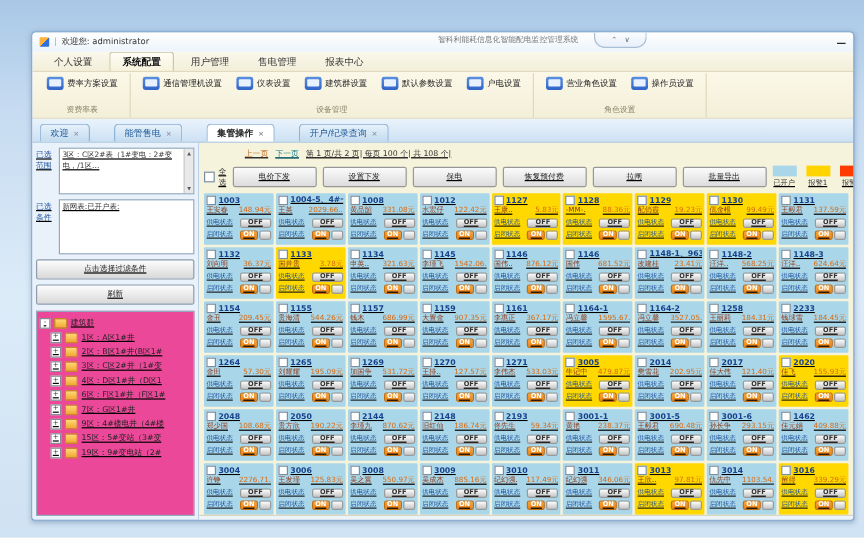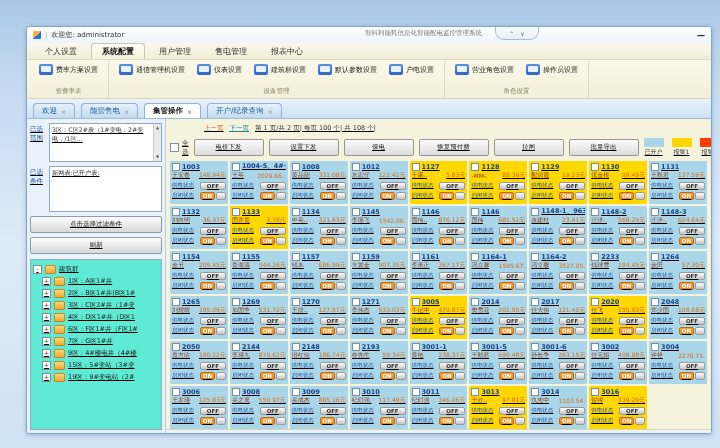--- a/index.html
+++ b/index.html
@@ -35,38 +35,38 @@
   .ribbon{height:37px;flex:0 0 37px;background:linear-gradient(#fbf8e8,#f3efd8);display:flex;
     border-bottom:1px solid #d9d4b6;padding:1px 2px 0;}
   .rgroup{display:flex;flex-direction:column;border-right:1px solid #ded9bd;padding:1px 8px 0;}
   .rbuttons{flex:1;display:flex;align-items:flex-start;gap:8px;}
   .rbtn{display:flex;align-items:center;gap:3px;font-size:7px;color:#222;padding:2px 2px;white-space:nowrap;}
   .ricon{width:14px;height:11px;background:linear-gradient(#5a8fe0,#2f64c8);border-radius:2px;position:relative;flex:0 0 14px;}
   .ricon::after{content:"";position:absolute;left:2px;right:2px;top:2px;bottom:3px;background:#e8f1ff;border-radius:1px;}
   .rcaption{font-size:6.5px;color:#8a8468;text-align:center;padding:0 0 2px;}
   
   .doctabs{height:17px;flex:0 0 17px;background:linear-gradient(#eaf3fc,#cde1f3);display:flex;align-items:flex-end;
-    gap:6px;padding:2px 6px 0;border-bottom:1px solid #9cbcd9;}
+    gap:20px;padding:2px 6px 0;border-bottom:1px solid #9cbcd9;}
   .dtab{display:flex;align-items:center;gap:4px;padding:2px 8px;font-size:7.5px;color:#1c5796;
     background:linear-gradient(#e6f1fb,#c3dbef);border:1px solid #8fb3d6;border-bottom:none;border-radius:4px 4px 0 0;white-space:nowrap;}
   .dtab.active{background:#ffffff;font-weight:bold;color:#222;}
   .dtab .x{font-size:6px;color:#889;}
   
   .content{flex:1;display:flex;min-height:0;text-decoration:underline;}
   .sidebar{width:132px;flex:0 0 132px;background:#e9f2fb;border-right:1px solid #b8cfe4;
     padding:4px 3px 3px;display:flex;flex-direction:column;gap:4px;}
   .fieldrow{display:flex;gap:3px;}
   .flabel{width:16px;flex:0 0 16px;color:#1c4f9c;font-size:6.5px;line-height:1.35;padding-top:2px;}
   .fbox{flex:1;background:#fff;border:1px solid #93a9bf;padding:2px 9px 2px 2px;height:33px;position:relative;
     color:#333;font-size:6.2px;line-height:1.4;overflow:hidden;word-break:break-all;}
   .fbox .sc{position:absolute;right:0;top:0;bottom:0;width:7px;background:#e9e9e9;border-left:1px solid #ccc;
     display:flex;flex-direction:column;justify-content:space-between;align-items:center;font-size:4px;color:#556;padding:1px 0;}
   .sbtn{height:15px;flex:0 0 15px;background:linear-gradient(#fdfdfd,#d8d8d8);border:1px solid #8e9bab;border-radius:2px;
     font-size:6.5px;display:flex;align-items:center;justify-content:center;color:#222;}
-  .tree{flex:1;background:#5eead4;border:1px solid #93a9bf;margin-top:1px;padding:3px 2px;overflow:hidden;}
+  .tree{flex:1;background:#ec4899;border:1px solid #93a9bf;margin-top:1px;padding:3px 2px;overflow:hidden;}
   .tnode{display:flex;align-items:center;gap:3px;font-size:6.5px;color:#222;line-height:1.0;padding:1.5px 0;white-space:nowrap;overflow:hidden;}
   .tchild{margin-left:9px;}
   .expander{width:7px;height:7px;flex:0 0 7px;border:1px solid #848b93;background:#fff;font-size:6px;line-height:5px;
     text-align:center;color:#333;}
   .folder{width:9px;height:7px;flex:0 0 9px;background:linear-gradient(#ffd978,#f0a830);border:1px solid #c8862a;border-radius:1px 2px 1px 1px;}
   
   .main{flex:1;display:flex;flex-direction:column;background:#f6f3dc;min-width:0;}
   .pagerow{height:13px;flex:0 0 13px;display:flex;align-items:center;gap:6px;font-size:6.5px;color:#333;padding:3px 0 0 38px;}
   .prev{color:#c06820;}
   .next{color:#1b7f8c;text-decoration:underline;}
@@ -787,20 +787,39 @@
             </div>
             <div class="strow">
               <span class="slbl">启闭状态</span>
               <span class="chip on">ON</span>
               <span class="chip stub"></span>
             </div>
           </div>
           <div class="card">
             <div class="chead">
               <span class="cbx"></span>
+              <span class="room">1258</span>
+            </div>
+            <div class="cname">
+              <span class="nm">王丽莉</span>
+              <span class="bal">184.31元</span>
+            </div>
+            <div class="strow">
+              <span class="slbl">供电状态</span>
+              <span class="chip off">OFF</span>
+            </div>
+            <div class="strow">
+              <span class="slbl">启闭状态</span>
+              <span class="chip on">ON</span>
+              <span class="chip stub"></span>
+            </div>
+          </div>
+          <div class="card">
+            <div class="chead">
+              <span class="cbx"></span>
               <span class="room">2233</span>
             </div>
             <div class="cname">
               <span class="nm">钱球雪</span>
               <span class="bal">184.45元</span>
             </div>
             <div class="strow">
               <span class="slbl">供电状态</span>
               <span class="chip off">OFF</span>
             </div>
@@ -1129,21 +1148,21 @@
             </div>
             <div class="strow">
               <span class="slbl">启闭状态</span>
               <span class="chip on">ON</span>
               <span class="chip stub"></span>
             </div>
           </div>
           <div class="card">
             <div class="chead">
               <span class="cbx"></span>
-              <span class="room">3002</span>
+              <span class="room">1462</span>
             </div>
             <div class="cname">
               <span class="nm">佳元娟</span>
               <span class="bal">409.88元</span>
             </div>
             <div class="strow">
               <span class="slbl">供电状态</span>
               <span class="chip off">OFF</span>
             </div>
             <div class="strow">

